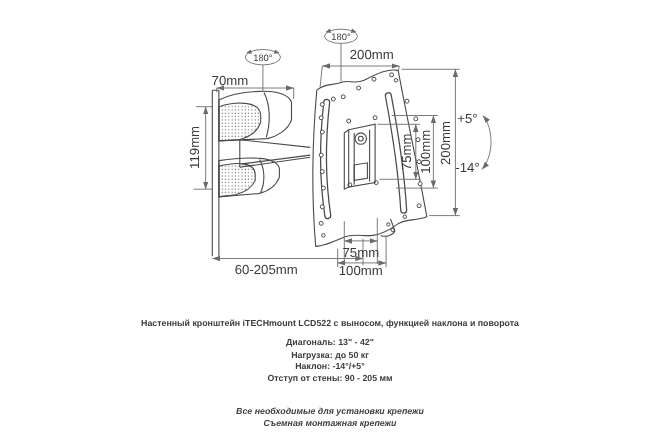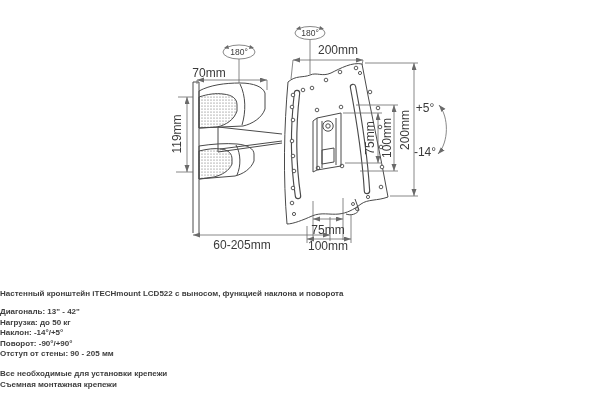--- a/index.html
+++ b/index.html
@@ -1,25 +1,25 @@
 <!DOCTYPE html>
 <html><head>
 <meta charset="utf-8">
 <style>
   html,body{margin:0;padding:0;background:#ffffff;}
   .canvas{position:relative;width:600px;height:400px;background:#ffffff;overflow:hidden;
           font-family:"Liberation Sans", sans-serif;}
   .drawing{position:absolute;left:0;top:0;}
   .dim-label{font-family:"Liberation Sans", sans-serif;font-size:12px;fill:#3a3a3a;}
   .rot-label{font-family:"Liberation Sans", sans-serif;font-size:8.5px;fill:#3a3a3a;}
-  .textblock{position:absolute;left:0;width:600px;color:#3d3d3d;
+  .textblock{position:absolute;left:0;width:600px;text-align:center;color:#3d3d3d;
              font-weight:bold;font-size:8px;line-height:10.6px;}
   .title-line{top:289px;}
   .specs-block{top:307px;}
-  .extras-block{top:369px;}
+  .extras-block{top:369px;font-style:italic;}
 </style>
 </head>
 <body>
 
 <div class="canvas">
 
   <svg class="drawing" width="600" height="280" viewBox="0 0 600 280">
     <defs>
       <pattern id="dots" width="3" height="3" patternUnits="userSpaceOnUse">
         <circle cx="1" cy="1" r="0.55" fill="#555"></circle>
@@ -161,21 +161,20 @@
       <text class="dim-label" x="328" y="250">100mm</text>
     </g>
   </svg>
 
   <div class="textblock title-line">Настенный кронштейн iTECHmount LCD522 с выносом, функцией наклона и поворота</div>
 
   <div class="textblock specs-block">
     <div>Диагональ: 13" - 42"</div>
     <div>Нагрузка: до 50 кг</div>
     <div>Наклон: -14°/+5°</div>
-    <div>Поворот: -90°/+90°</div>
     <div>Отступ от стены: 90 - 205 мм</div>
   </div>
 
   <div class="textblock extras-block">
     <div>Все необходимые для установки крепежи</div>
     <div>Съемная монтажная крепежи</div>
   </div>
 
 </div>
 

